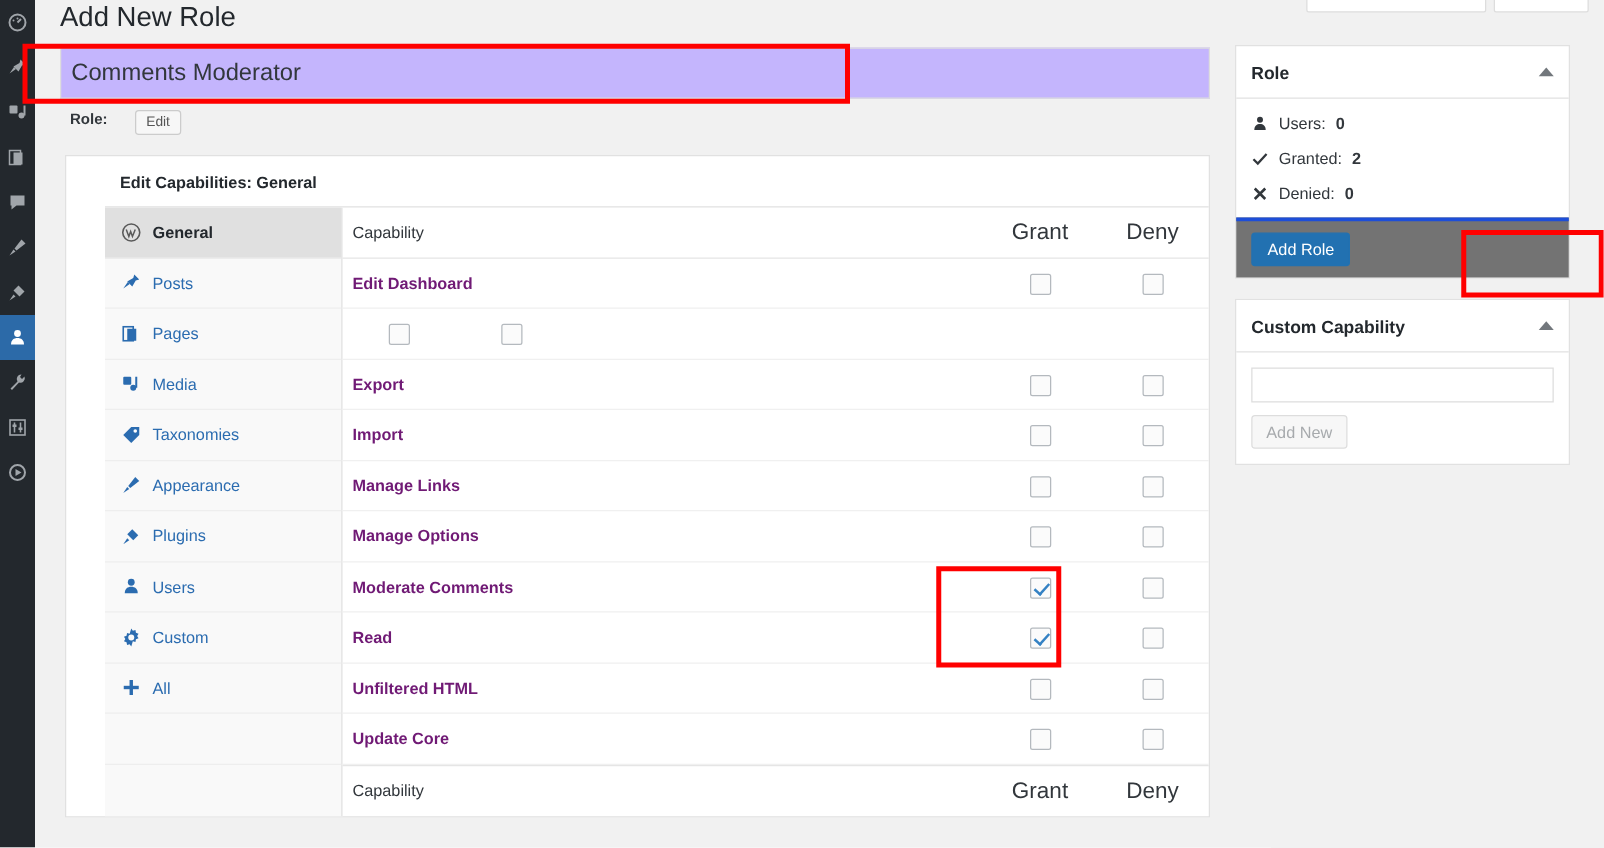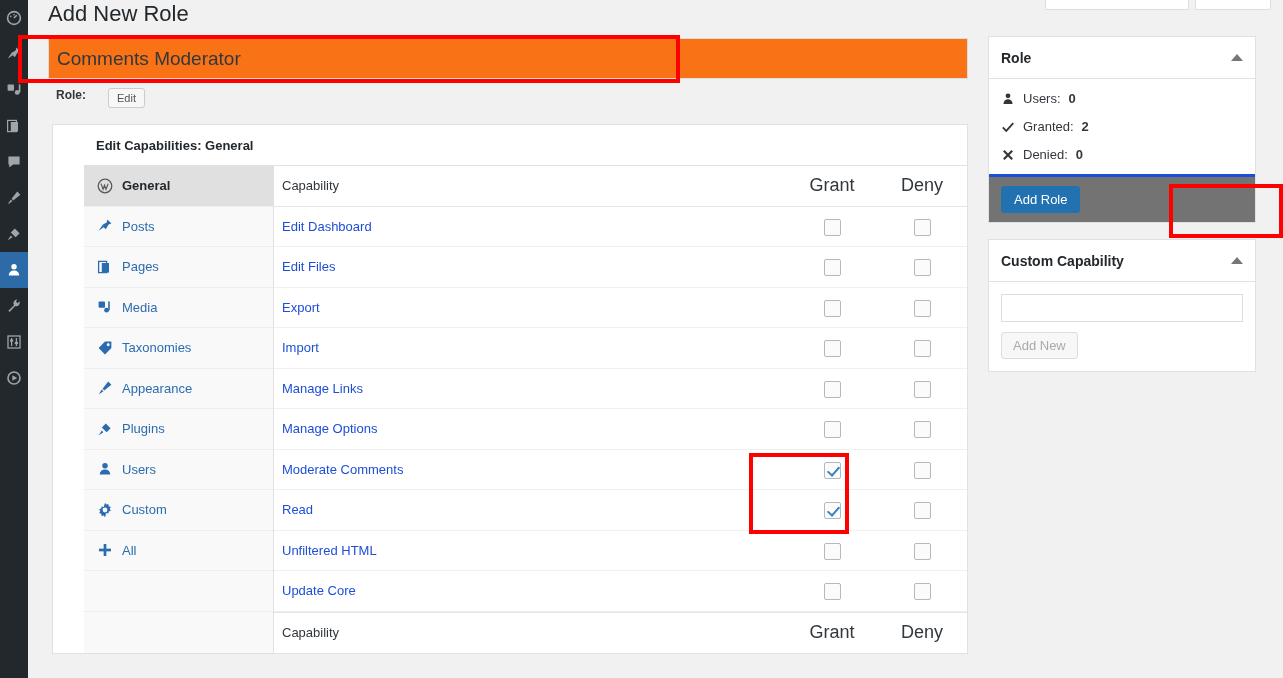--- a/index.html
+++ b/index.html
@@ -44,21 +44,21 @@
     position: absolute; top: -30px; height: 40px;
     background: #fff; border: 1px solid #ddd; border-radius: 2px;
   }
   .cutbox.a { left: 1017px; width: 144px; }
   .cutbox.b { left: 1167px; width: 76px; }
 
   
   .titlewrap { position: absolute; left: 20px; top: 38px; width: 920px; }
   .title-input {
     width: 100%; height: 41px;
-    border: 1px solid #ddd; background: #f97316;
+    border: 1px solid #ddd; background: #c4b5fd;
     font-family: "Liberation Sans", sans-serif;
     font-size: 19px; color: #32373c;
     padding: 3px 8px; outline: none;
   }
   .redbox {
     position: absolute; border: 4px solid #f00; pointer-events: none;
     z-index: 30;
   }
   .redbox.title { left: 18px; top: 35px; width: 662px; height: 48px; }
   .redbox.addrole { left: 1169px; top: 184px; width: 114px; height: 54px; }
@@ -99,21 +99,21 @@
   .captab .ic { width: 18px; display:flex; align-items:center; justify-content:center; }
   .captab-filler { border-bottom: 1px solid #eee; }
 
   .captable { flex: 1; }
   .crow {
     display: flex; align-items: center; height: 40.5px;
     border-bottom: 1px solid #f0f0f0;
   }
   .crow.hdr, .crow.ftr { border-bottom: 1px solid #e5e5e5; }
   .crow.ftr { border-top: 1px solid #e5e5e5; border-bottom: none; }
-  .c-name { flex: 1; padding-left: 8px; font-size: 13px; color: #1d4ed8; font-weight: normal; }
+  .c-name { flex: 1; padding-left: 8px; font-size: 13px; color: #701a75; font-weight: bold; }
   .crow.hdr .c-name, .crow.ftr .c-name { font-weight: normal; color: #32373c; }
   .c-grant, .c-deny {
     width: 90px; text-align: center; font-size: 18px; color: #32373c;
   }
   .cbx {
     display: inline-block; width: 17px; height: 17px;
     border: 1px solid #b4b9be; background: #fbfbfb; border-radius: 2px;
     position: relative; vertical-align: middle; cursor: pointer;
   }
   .cbx.on::after {
@@ -365,21 +365,20 @@
             <div class="c-deny">Deny</div>
           </div>
 
           <div id="cap-rows">
               <div class="crow">
                 <div class="c-name">Edit Dashboard</div>
                 <div class="c-grant"><span class="cbx"></span></div>
                 <div class="c-deny"><span class="cbx"></span></div>
               </div>
               <div class="crow">
-                <div class="c-name">Edit Files</div>
                 <div class="c-grant"><span class="cbx"></span></div>
                 <div class="c-deny"><span class="cbx"></span></div>
               </div>
               <div class="crow">
                 <div class="c-name">Export</div>
                 <div class="c-grant"><span class="cbx"></span></div>
                 <div class="c-deny"><span class="cbx"></span></div>
               </div>
               <div class="crow">
                 <div class="c-name">Import</div>

